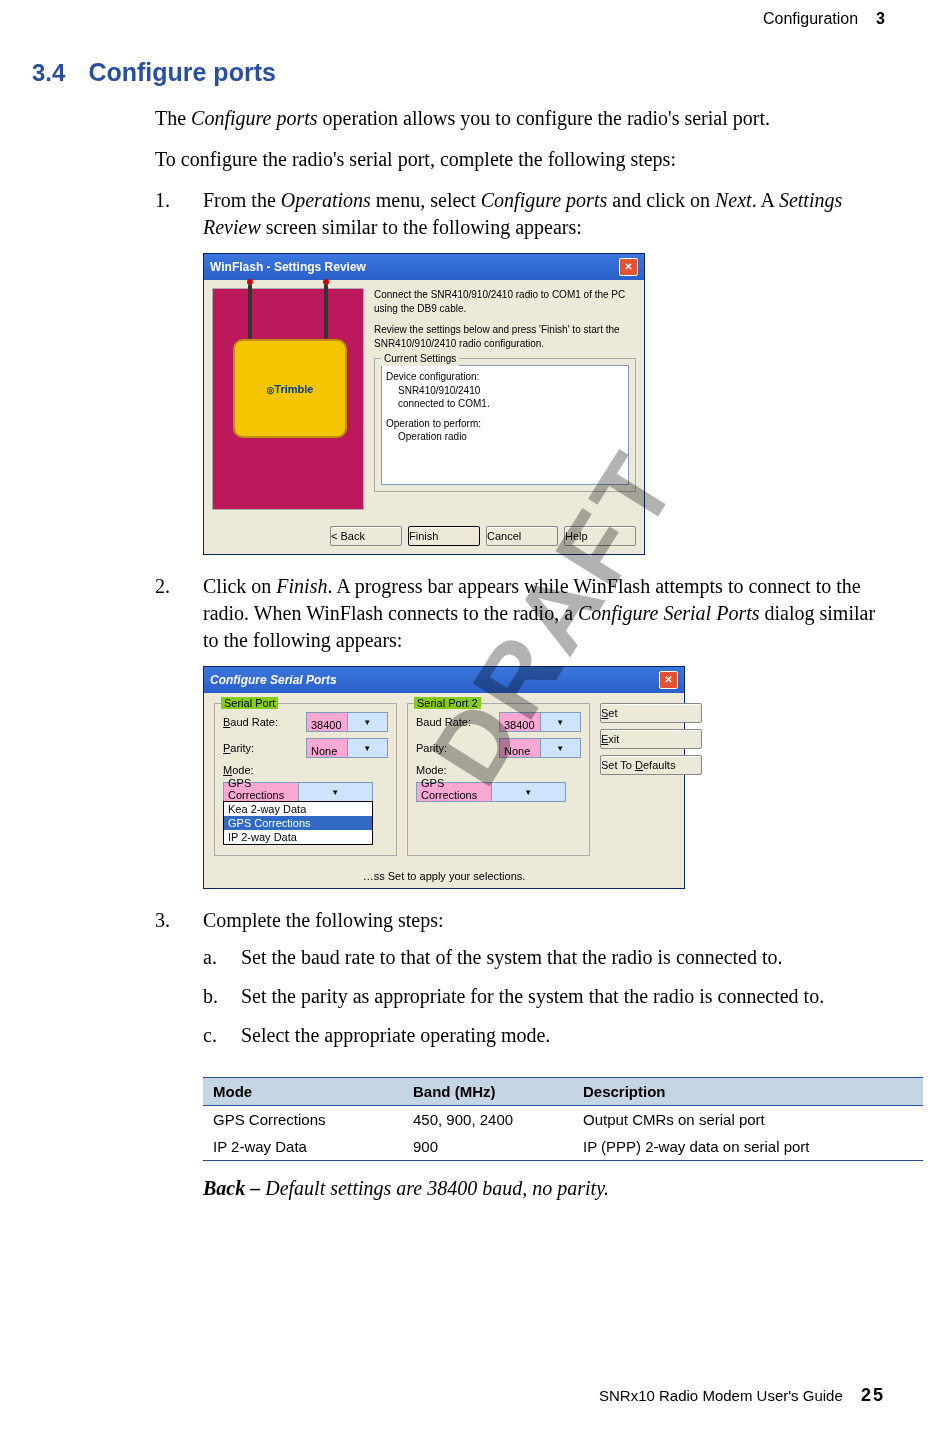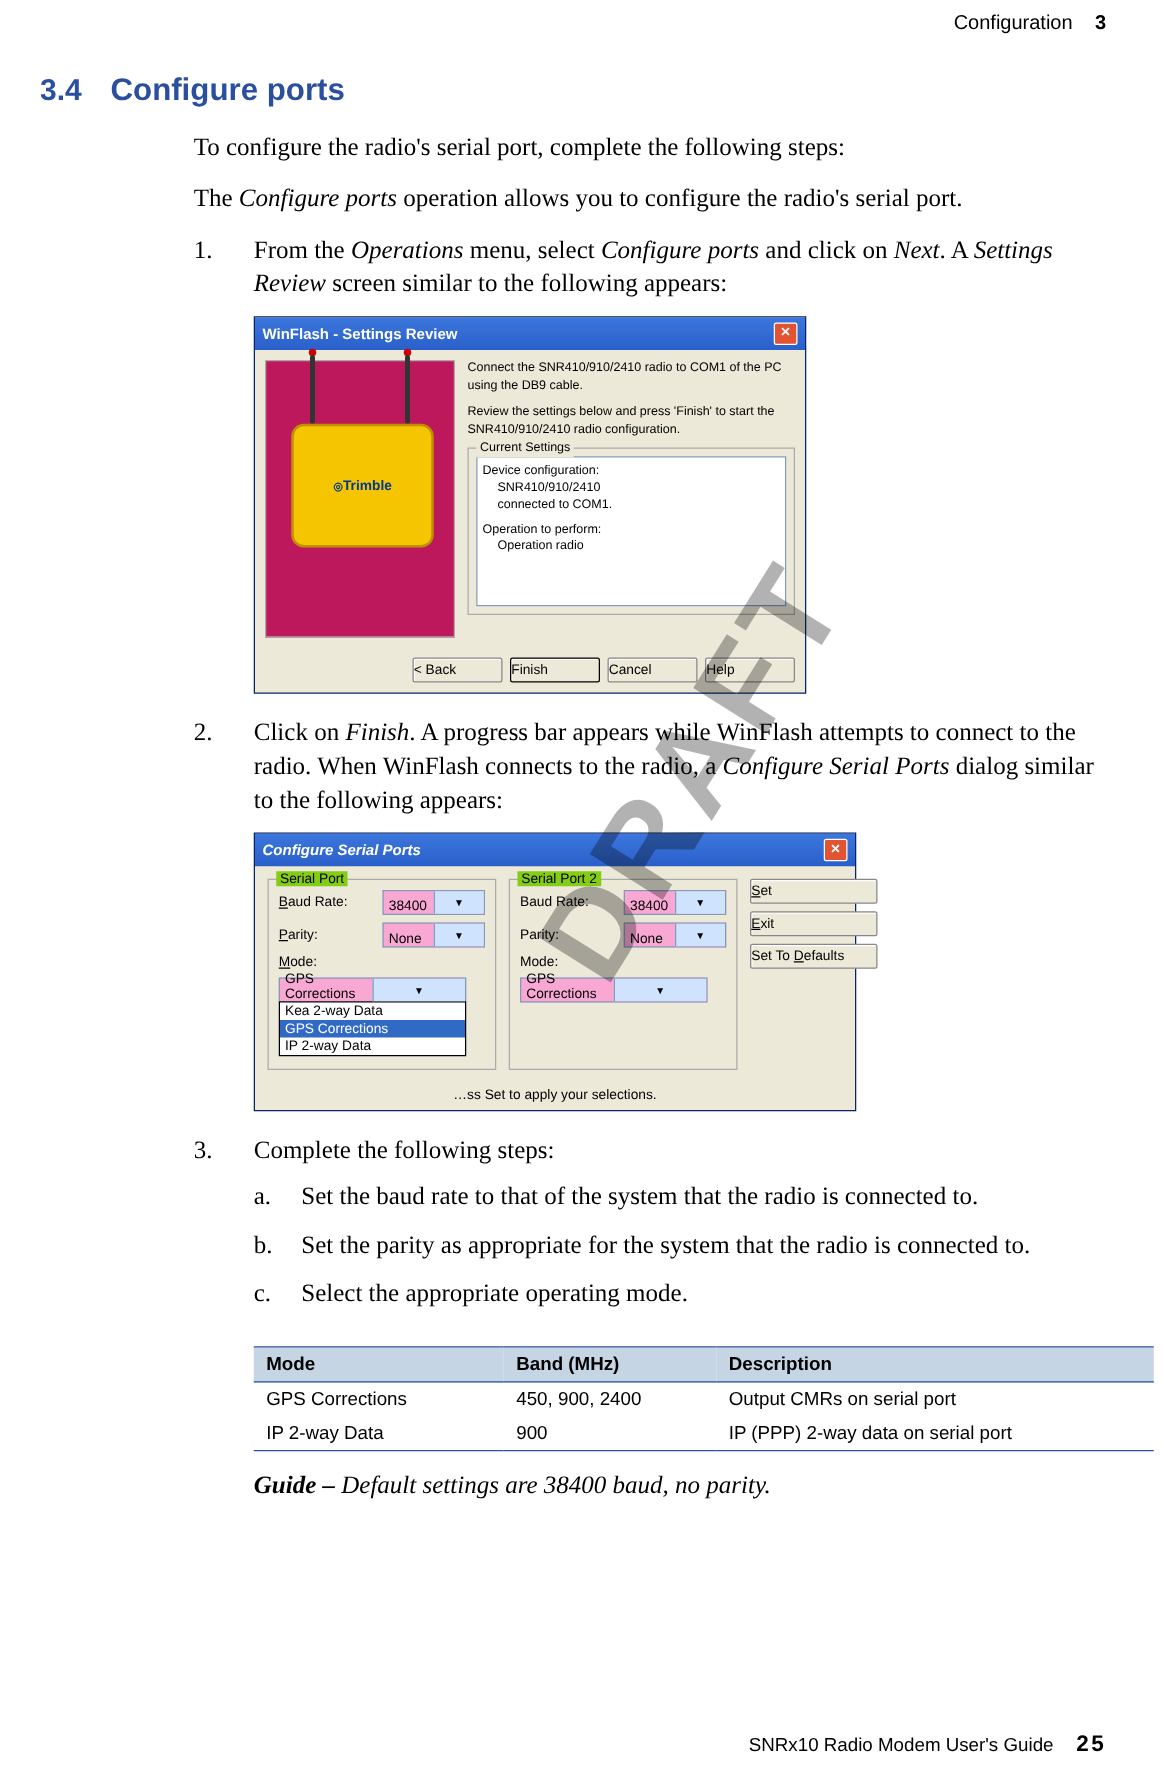--- a/index.html
+++ b/index.html
@@ -76,24 +76,24 @@
   <div class="header">
     <span class="chapname">Configuration</span>
     <span class="chapnum">3</span>
   </div>
 
   <div class="h2-row">
     <span class="h2-num">3.4</span>
     <span class="h2-title">Configure ports</span>
   </div>
 
-  <p class="body-text">To configure the radio's serial port, complete the following steps:</p>
   <p class="body-text">
     <span>The </span><span class="italic">Configure ports</span><span> operation allows you to configure the radio's serial port.</span>
   </p>
+  <p class="body-text">To configure the radio's serial port, complete the following steps:</p>
 
   <ol class="ol">
     <li class="li">
       <span class="num">1.</span>
       <span class="content">
         <span>From the </span><span class="italic">Operations</span><span> menu, select </span><span class="italic">Configure ports</span><span> and click on </span><span class="italic">Next</span><span>. A </span><span class="italic">Settings Review</span><span> screen similar to the following appears:</span>
       </span>
     </li>
   </ol>
 
@@ -261,21 +261,21 @@
       </tr>
       <tr class="last">
         <td>IP 2-way Data</td>
         <td>900</td>
         <td>IP (PPP) 2-way data on serial port</td>
       </tr>
     </tbody>
   </table>
 
   <p class="note">
-    <b>Guide – </b><span>Default settings are 38400 baud, no parity.</span>
+    <b>Back – </b><span>Default settings are 38400 baud, no parity.</span>
   </p>
 
   <div class="watermark">DRAFT</div>
 
   <div class="footer">
     <span>SNRx10 Radio Modem User's Guide</span>
     <span class="pg">25</span>
   </div>
 </div>
 

